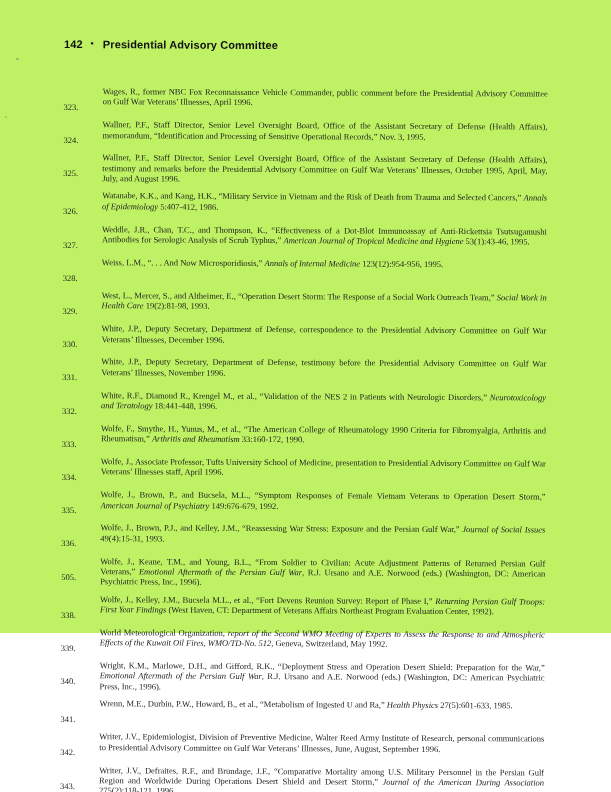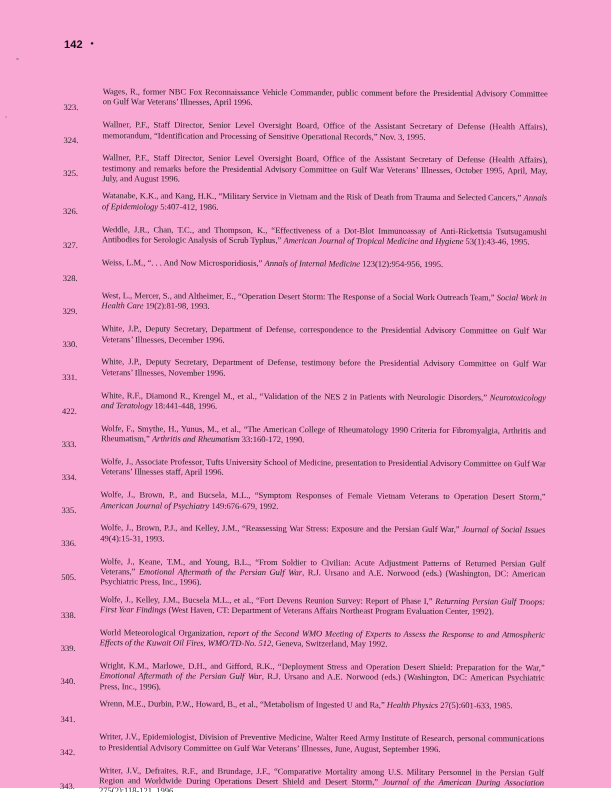--- a/index.html
+++ b/index.html
@@ -3,22 +3,22 @@
 <meta charset="utf-8">
 <style>
   html, body { margin: 0; padding: 0; }
   body {
     width: 611px; height: 792px;
     background: #ffffff;
     overflow: hidden;
   }
   .sheet {
     position: relative;
-    width: 611px; height: 788px;
-    background: #f9a8d4;
+    width: 611px; height: 633px;
+    background: #bef264;
     font-family: "Liberation Serif", serif;
     color: #1b1b1b;
   }
   .speck {
     position: absolute;
     background: #6f6f6f;
     border-radius: 50%;
     opacity: .55;
   }
   .s1 { left: 16px; top: 58px;  width: 3px; height: 2px; }
@@ -58,20 +58,21 @@
 </head>
 <body>
 
 <div class="sheet">
   <div class="speck s1"></div>
   <div class="speck s2"></div>
   <div class="content">
     <div class="running-header">
       <span class="page-num">142</span>
       <span class="bullet">•</span>
+      <span class="header-title">Presidential Advisory Committee</span>
     </div>
     <div class="refs">
         <div class="ref">
           <span class="ref-num">323.</span>
           <span class="ref-text"><span>Wages, R., former NBC Fox Reconnaissance Vehicle Commander, public comment before the Presidential Advisory Committee on Gulf War Veterans’ Illnesses, April 1996.</span></span>
         </div>
         <div class="ref">
           <span class="ref-num">324.</span>
           <span class="ref-text"><span>Wallner, P.F., Staff Director, Senior Level Oversight Board, Office of the Assistant Secretary of Defense (Health Affairs), memorandum, “Identification and Processing of Sensitive Operational Records,” Nov. 3, 1995.</span></span>
         </div>
@@ -97,21 +98,21 @@
         </div>
         <div class="ref">
           <span class="ref-num">330.</span>
           <span class="ref-text"><span>White, J.P., Deputy Secretary, Department of Defense, correspondence to the Presidential Advisory Committee on Gulf War Veterans’ Illnesses, December 1996.</span></span>
         </div>
         <div class="ref">
           <span class="ref-num">331.</span>
           <span class="ref-text"><span>White, J.P., Deputy Secretary, Department of Defense, testimony before the Presidential Advisory Committee on Gulf War Veterans’ Illnesses, November 1996.</span></span>
         </div>
         <div class="ref">
-          <span class="ref-num">422.</span>
+          <span class="ref-num">332.</span>
           <span class="ref-text"><span>White, R.F., Diamond R., Krengel M., et al., “Validation of the NES 2 in Patients with Neurologic Disorders,” </span><i>Neurotoxicology and Teratology</i><span> 18:441-448, 1996.</span></span>
         </div>
         <div class="ref">
           <span class="ref-num">333.</span>
           <span class="ref-text"><span>Wolfe, F., Smythe, H., Yunus, M., et al., “The American College of Rheumatology 1990 Criteria for Fibromyalgia, Arthritis and Rheumatism,” </span><i>Arthritis and Rheumatism</i><span> 33:160-172, 1990.</span></span>
         </div>
         <div class="ref">
           <span class="ref-num">334.</span>
           <span class="ref-text"><span>Wolfe, J., Associate Professor, Tufts University School of Medicine, presentation to Presidential Advisory Committee on Gulf War Veterans’ Illnesses staff, April 1996.</span></span>
         </div>

